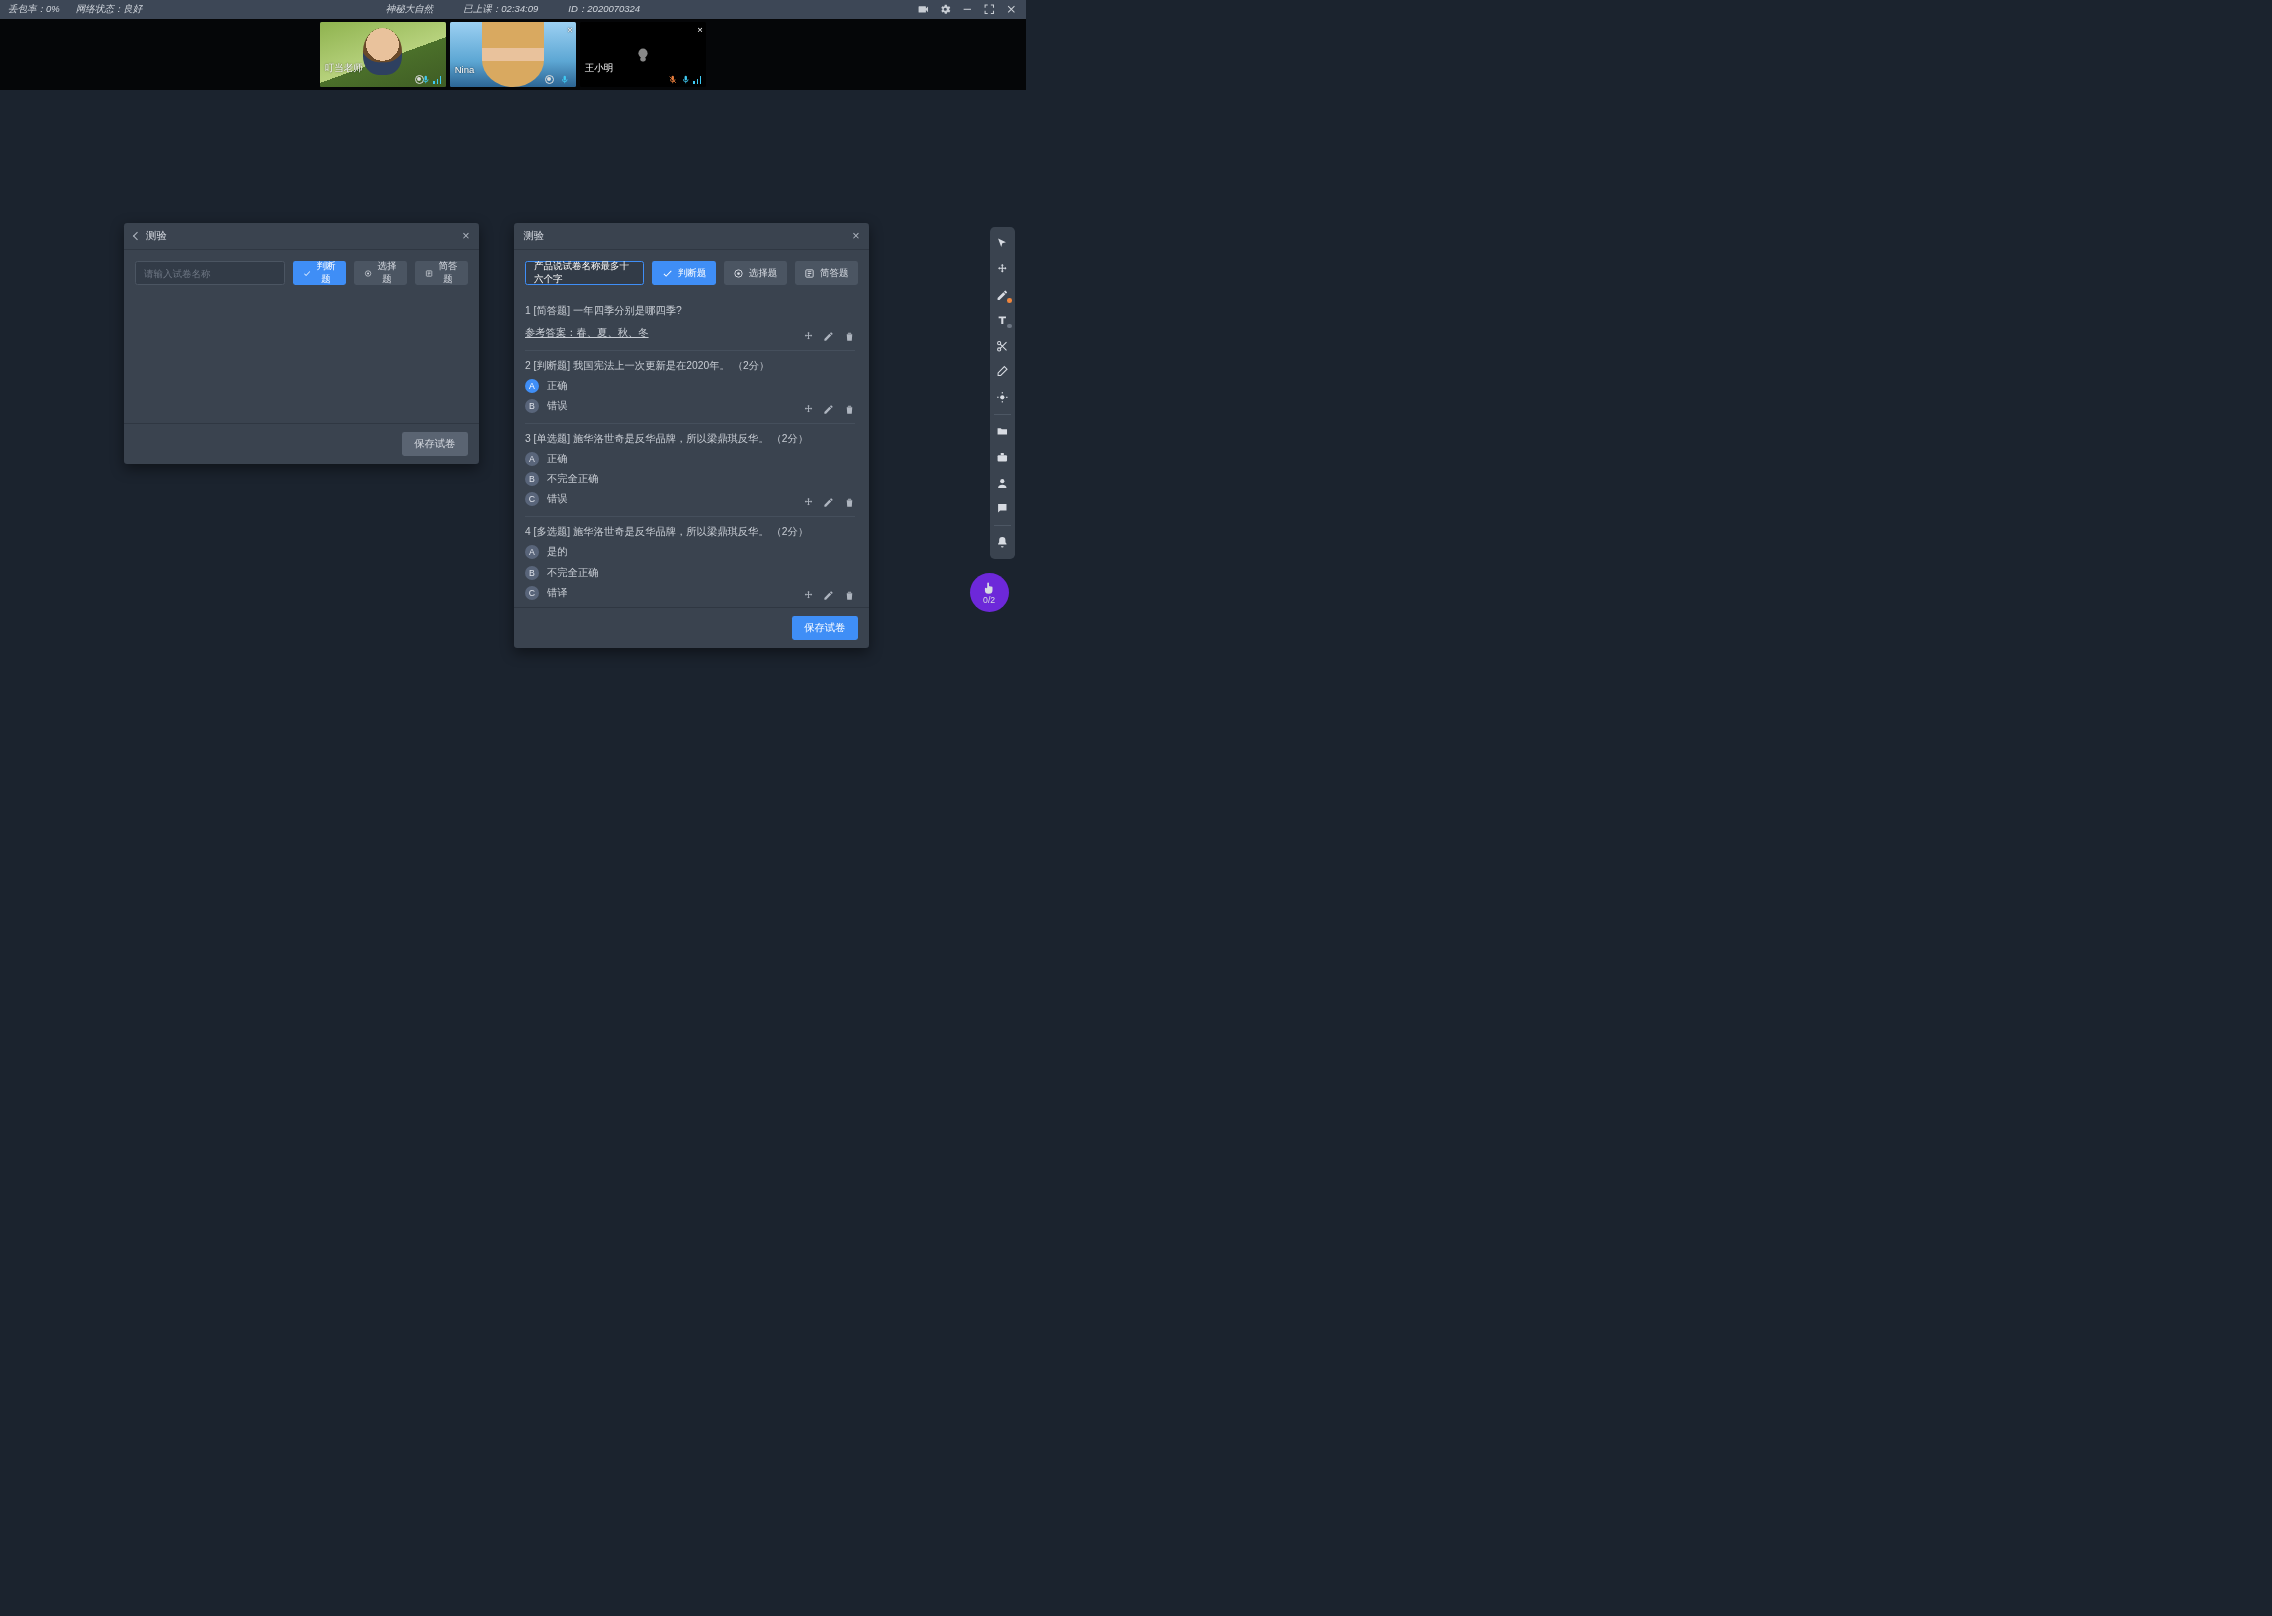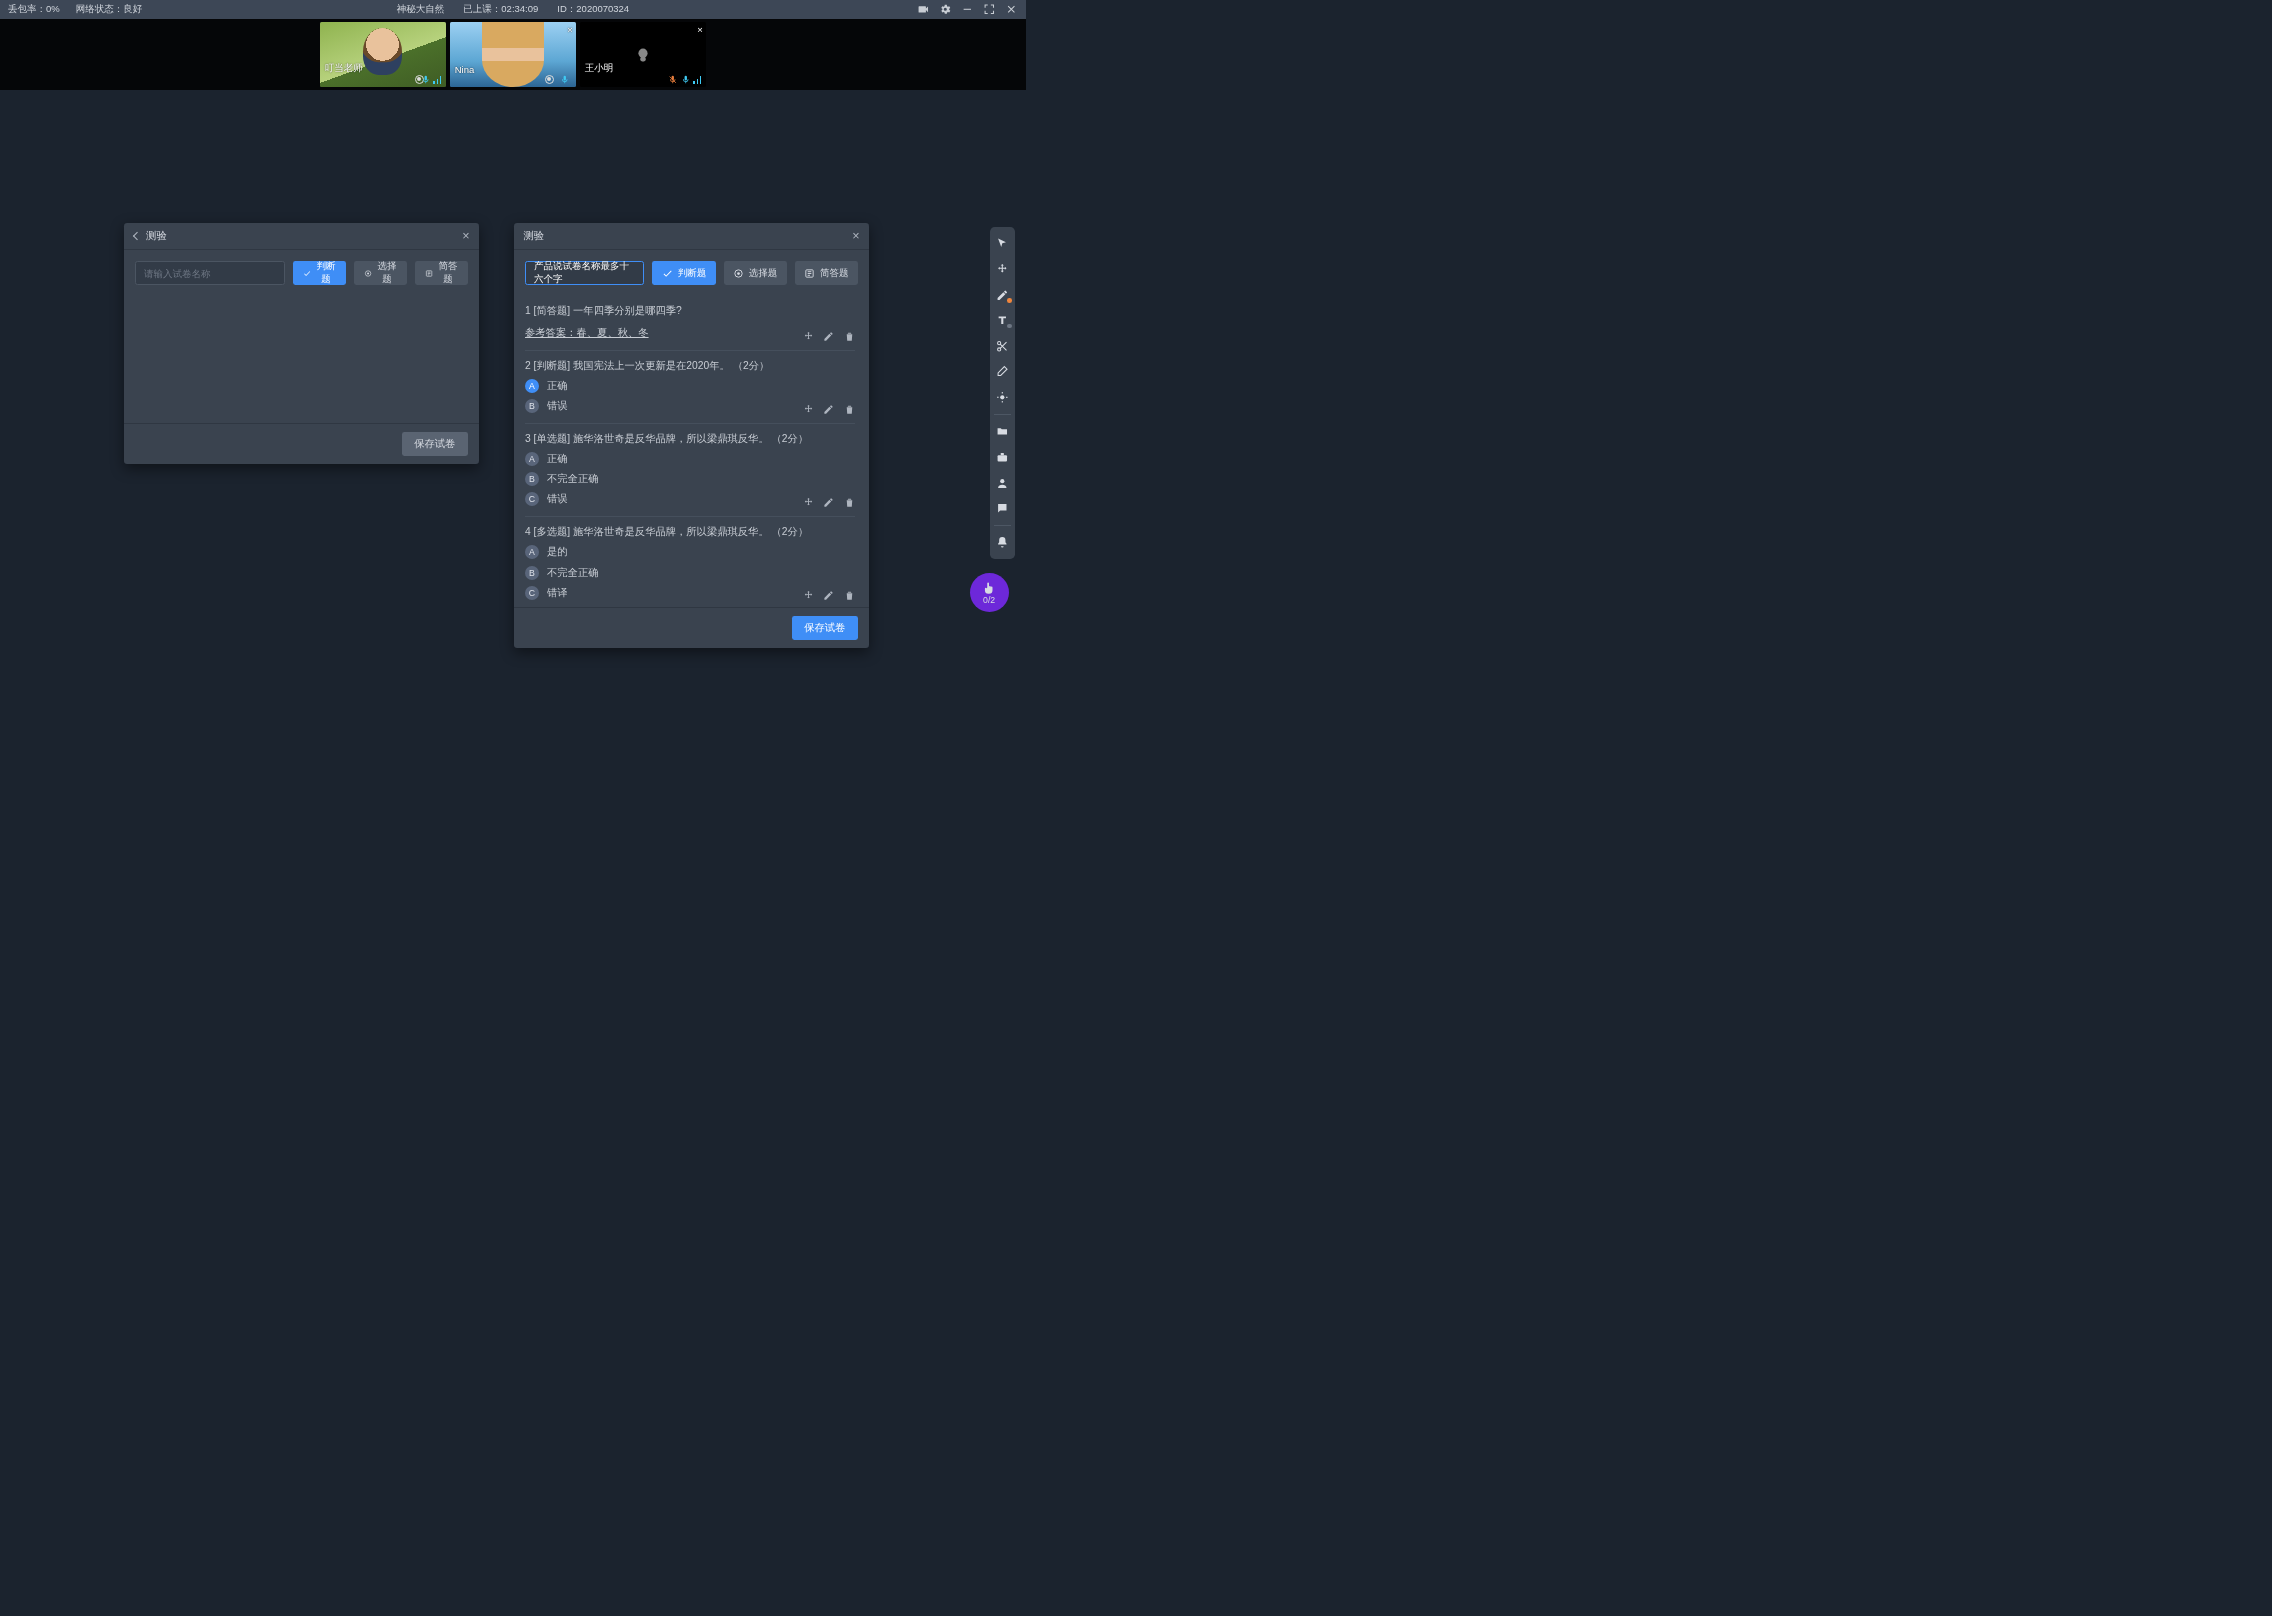--- a/index.html
+++ b/index.html
@@ -16,25 +16,26 @@
   
   .topbar {
     height: 19px;
     background: #3d4756;
     color: #d0d5dc;
     display: flex;
     align-items: center;
     padding: 0 8px;
     position: relative;
     font-size: 9.5px;
+    font-style: italic;
   }
   .topbar-left { display: flex; gap: 16px; }
   .topbar-center {
     position: absolute; left: 50%; transform: translateX(-50%);
-    display: flex; gap: 19px;
+    display: flex; gap: 30px;
   }
   .topbar-right {
     margin-left: auto;
     display: flex; gap: 9.5px; align-items: center;
   }
   .tb-icon { width: 12.6px; height: 12.6px; fill: #c8cdd4; cursor: pointer; }
   
   .videostrip {
     height: 71px;
     background: #050608;

